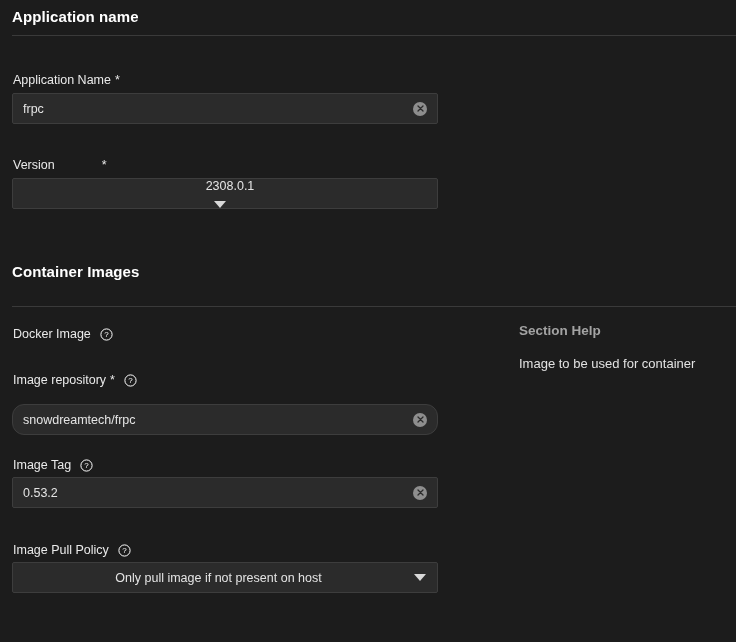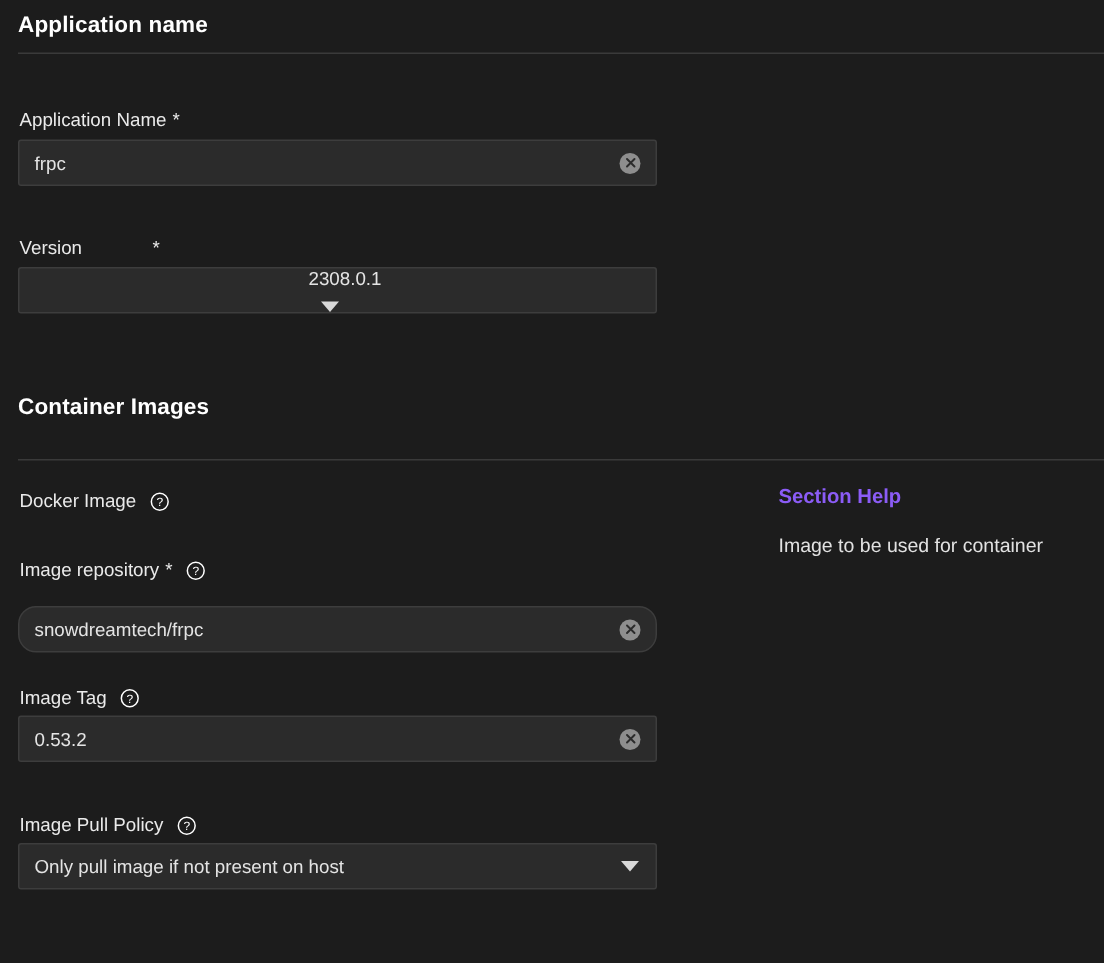--- a/index.html
+++ b/index.html
@@ -110,21 +110,21 @@
     border-right: 6px solid transparent;
     border-top: 7px solid #d8d8d8;
     cursor: pointer;
   }
 
   
   .help-panel { position: absolute; left: 519px; }
   .help-panel-title {
     font-size: 13.5px;
     font-weight: bold;
-    color: #8b5cf6;
+    color: #a3a3a3;
   }
   .help-panel-text {
     font-size: 13px;
     color: #e2e2e2;
     margin-top: 18px;
     line-height: 15px;
   }
 
   
   .abs { position: absolute; }
@@ -218,21 +218,21 @@
   <div class="field-label abs" style="top:542px; left:0;text-align:center;">
     <span>Image Pull Policy</span>
     <span class="help-icon">
       <svg width="13" height="13" viewBox="0 0 13 13">
         <circle cx="6.5" cy="6.5" r="5.6" fill="none" stroke="#ffffff" stroke-width="1"></circle>
         <text x="6.5" y="9.4" font-size="8" fill="#ffffff" text-anchor="middle" font-family="Liberation Sans, sans-serif">?</text>
       </svg>
     </span>
   </div>
 
-  <div class="control abs" style="top:562px; left:0;">
+  <div class="control abs" style="top:562px; left:0;text-align:center;">
     <span class="control-value">Only pull image if not present on host</span>
     <span class="caret"></span>
   </div>
 
   <div class="help-panel" style="top:323px;">
     <div class="help-panel-title">Section Help</div>
     <div class="help-panel-text">Image to be used for container</div>
   </div>
 
 </div>

